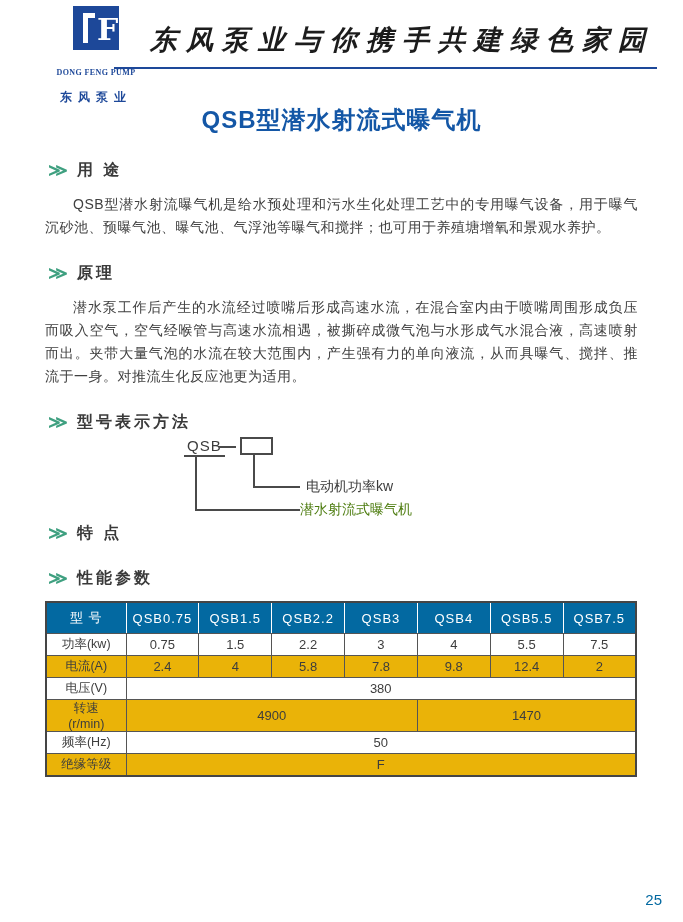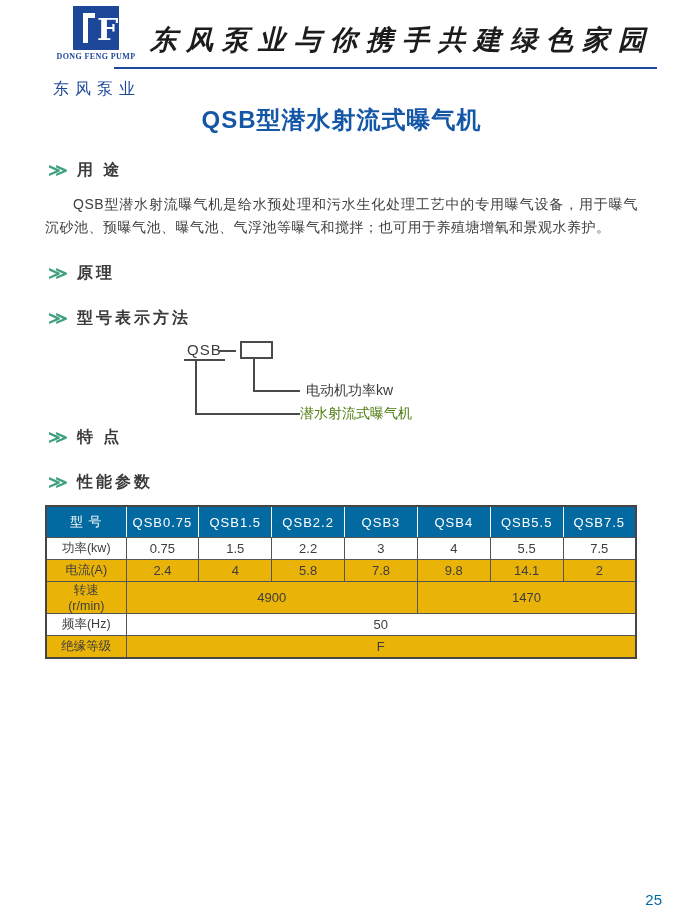--- a/index.html
+++ b/index.html
@@ -5,41 +5,41 @@
   html,body { margin:0; padding:0; background:#e9e9e9; }
   .page {
     position:relative; width:683px; height:922px; margin:0 auto;
     background:#ffffff; overflow:hidden;
     font-family:"Liberation Sans", sans-serif; color:#3f3f3f;
   }
   
   .hdr { position:relative; height:100px; }
   .logo { position:absolute; left:53px; top:6px; width:86px; text-align:center; }
   .logo-mark { display:block; margin:0 auto; }
-  .logo-en { font-size:8px; font-weight:bold; color:#1d4899; letter-spacing:0.4px; margin-top:2px; white-space:nowrap; font-family:"Liberation Serif", serif; }
-  .logo-cn { font-size:16px; font-weight:normal; color:#1d4899; letter-spacing:6px; margin-top:18px; white-space:nowrap; }
+  .logo-en { font-size:8px; font-weight:bold; color:#1d4899; letter-spacing:0.4px; margin-top:18px; white-space:nowrap; font-family:"Liberation Serif", serif; }
+  .logo-cn { font-size:12px; font-weight:bold; color:#1d4899; letter-spacing:6px; margin-top:12px; white-space:nowrap; }
   .slogan {
     position:absolute; left:150px; top:22px; white-space:nowrap;
     font-family:"DejaVu Serif", serif; font-style:italic; font-weight:bold;
     font-size:27px; letter-spacing:9px; color:#1c1c1c;
   }
   .hdr-line { position:absolute; left:114px; top:67px; width:543px; height:2px; background:#1d4899; }
   
   .doc-title { text-align:center; margin:4px 0 0 0; font-size:24px; font-weight:bold; color:#1457a6; letter-spacing:1px; }
   
   .content { padding:0 45px; }
   .sec-head { display:flex; align-items:center; gap:9px; margin:24px 0 0 3px; }
   .chev { color:#3fa080; font-size:19px; font-weight:bold; line-height:1; transform:scaleY(0.9); }
   .sec-title { font-size:16px; font-weight:bold; color:#3a3a3a; letter-spacing:3px; }
   .para {
     margin:12px 0 0 0; font-size:14px; line-height:23px; color:#404040;
     text-indent:2em; text-align:justify; letter-spacing:0.5px;
   }
   
-  .diagram { position:relative; height:88px; margin-top:8px; }
+  .diagram { position:relative; height:88px; }
   .dg-code { position:absolute; left:139px; top:4px; font-size:15px; color:#3c3c3c; border-bottom:2px solid #4a4a4a; padding:0 3px 1px 3px; letter-spacing:1px; }
   .dg-dash { position:absolute; left:174px; top:13px; width:17px; border-top:2px solid #4a4a4a; }
   .dg-box { position:absolute; left:195px; top:4px; width:29px; height:14px; border:2px solid #4a4a4a; }
   .dg-vline1 { position:absolute; left:208px; top:20px; height:33px; border-left:2px solid #4a4a4a; }
   .dg-hline1 { position:absolute; left:208px; top:53px; width:47px; border-top:2px solid #4a4a4a; }
   .dg-label1 { position:absolute; left:261px; top:45px; font-size:14px; color:#3c3c3c; }
   .dg-vline2 { position:absolute; left:150px; top:23px; height:53px; border-left:2px solid #4a4a4a; }
   .dg-hline2 { position:absolute; left:150px; top:76px; width:105px; border-top:2px solid #4a4a4a; }
   .dg-label2 { position:absolute; left:255px; top:68px; font-size:14px; color:#4d7c0f; }
   
@@ -82,20 +82,21 @@
     <div class="sec-head">
       <span class="chev">≫</span>
       <span class="sec-title">用 途</span>
     </div>
     <p class="para">QSB型潜水射流曝气机是给水预处理和污水生化处理工艺中的专用曝气设备，用于曝气沉砂池、预曝气池、曝气池、气浮池等曝气和搅拌；也可用于养殖塘增氧和景观水养护。</p>
 
     <div class="sec-head">
       <span class="chev">≫</span>
       <span class="sec-title">原理</span>
     </div>
+    <p class="para">潜水泵工作后产生的水流经过喷嘴后形成高速水流，在混合室内由于喷嘴周围形成负压而吸入空气，空气经喉管与高速水流相遇，被撕碎成微气泡与水形成气水混合液，高速喷射而出。夹带大量气泡的水流在较大范围内，产生强有力的单向液流，从而具曝气、搅拌、推流于一身。对推流生化反应池更为适用。</p>
 
     <div class="sec-head">
       <span class="chev">≫</span>
       <span class="sec-title">型号表示方法</span>
     </div>
     <div class="diagram">
       <span class="dg-code">QSB</span>
       <span class="dg-dash"></span>
       <span class="dg-box"></span>
       <span class="dg-vline1"></span>
@@ -148,22 +149,26 @@
         <td>5.5</td>
         <td>7.5</td>
       </tr>
       <tr class="alt">
         <td class="lbl">电流(A)</td>
         <td>2.4</td>
         <td>4</td>
         <td>5.8</td>
         <td>7.8</td>
         <td>9.8</td>
-        <td>14.1</td>
+        <td>12.4</td>
         <td>2</td>
+      </tr>
+      <tr>
+        <td class="lbl">电压(V)</td>
+        <td colspan="7">380</td>
       </tr>
       <tr class="alt">
         <td class="lbl">转速(r/min)</td>
         <td colspan="4">4900</td>
         <td colspan="3">1470</td>
       </tr>
       <tr>
         <td class="lbl">频率(Hz)</td>
         <td colspan="7">50</td>
       </tr>

